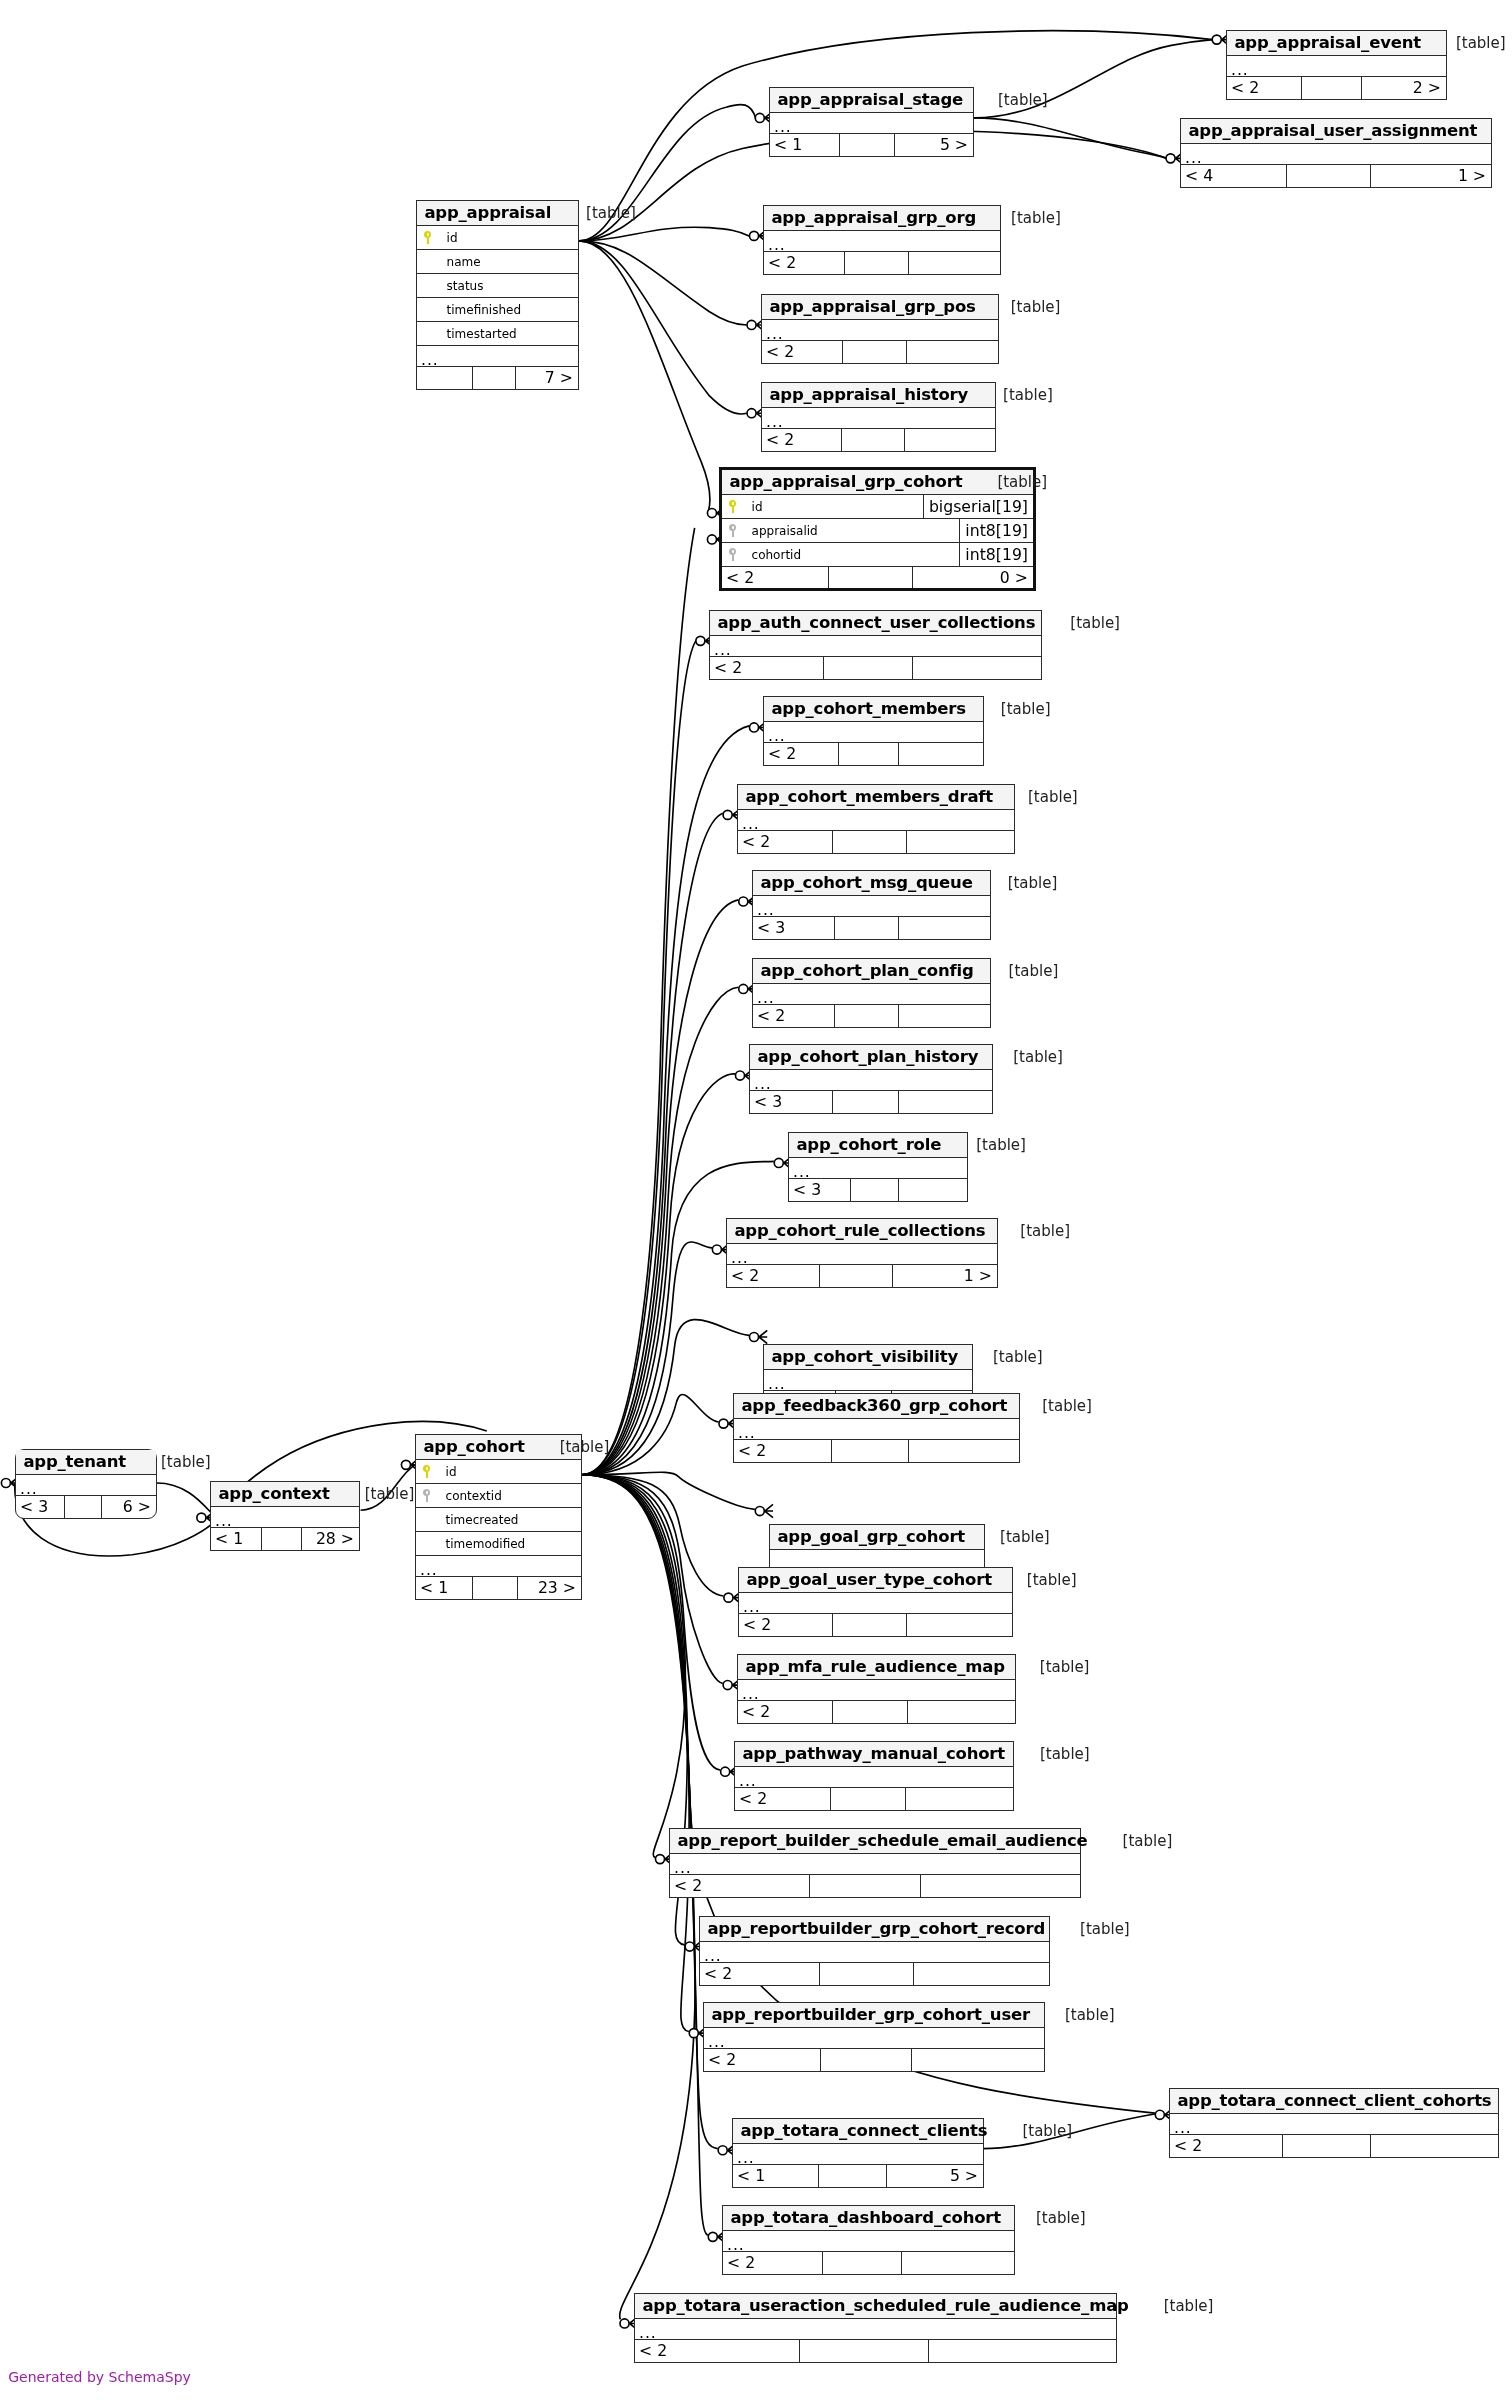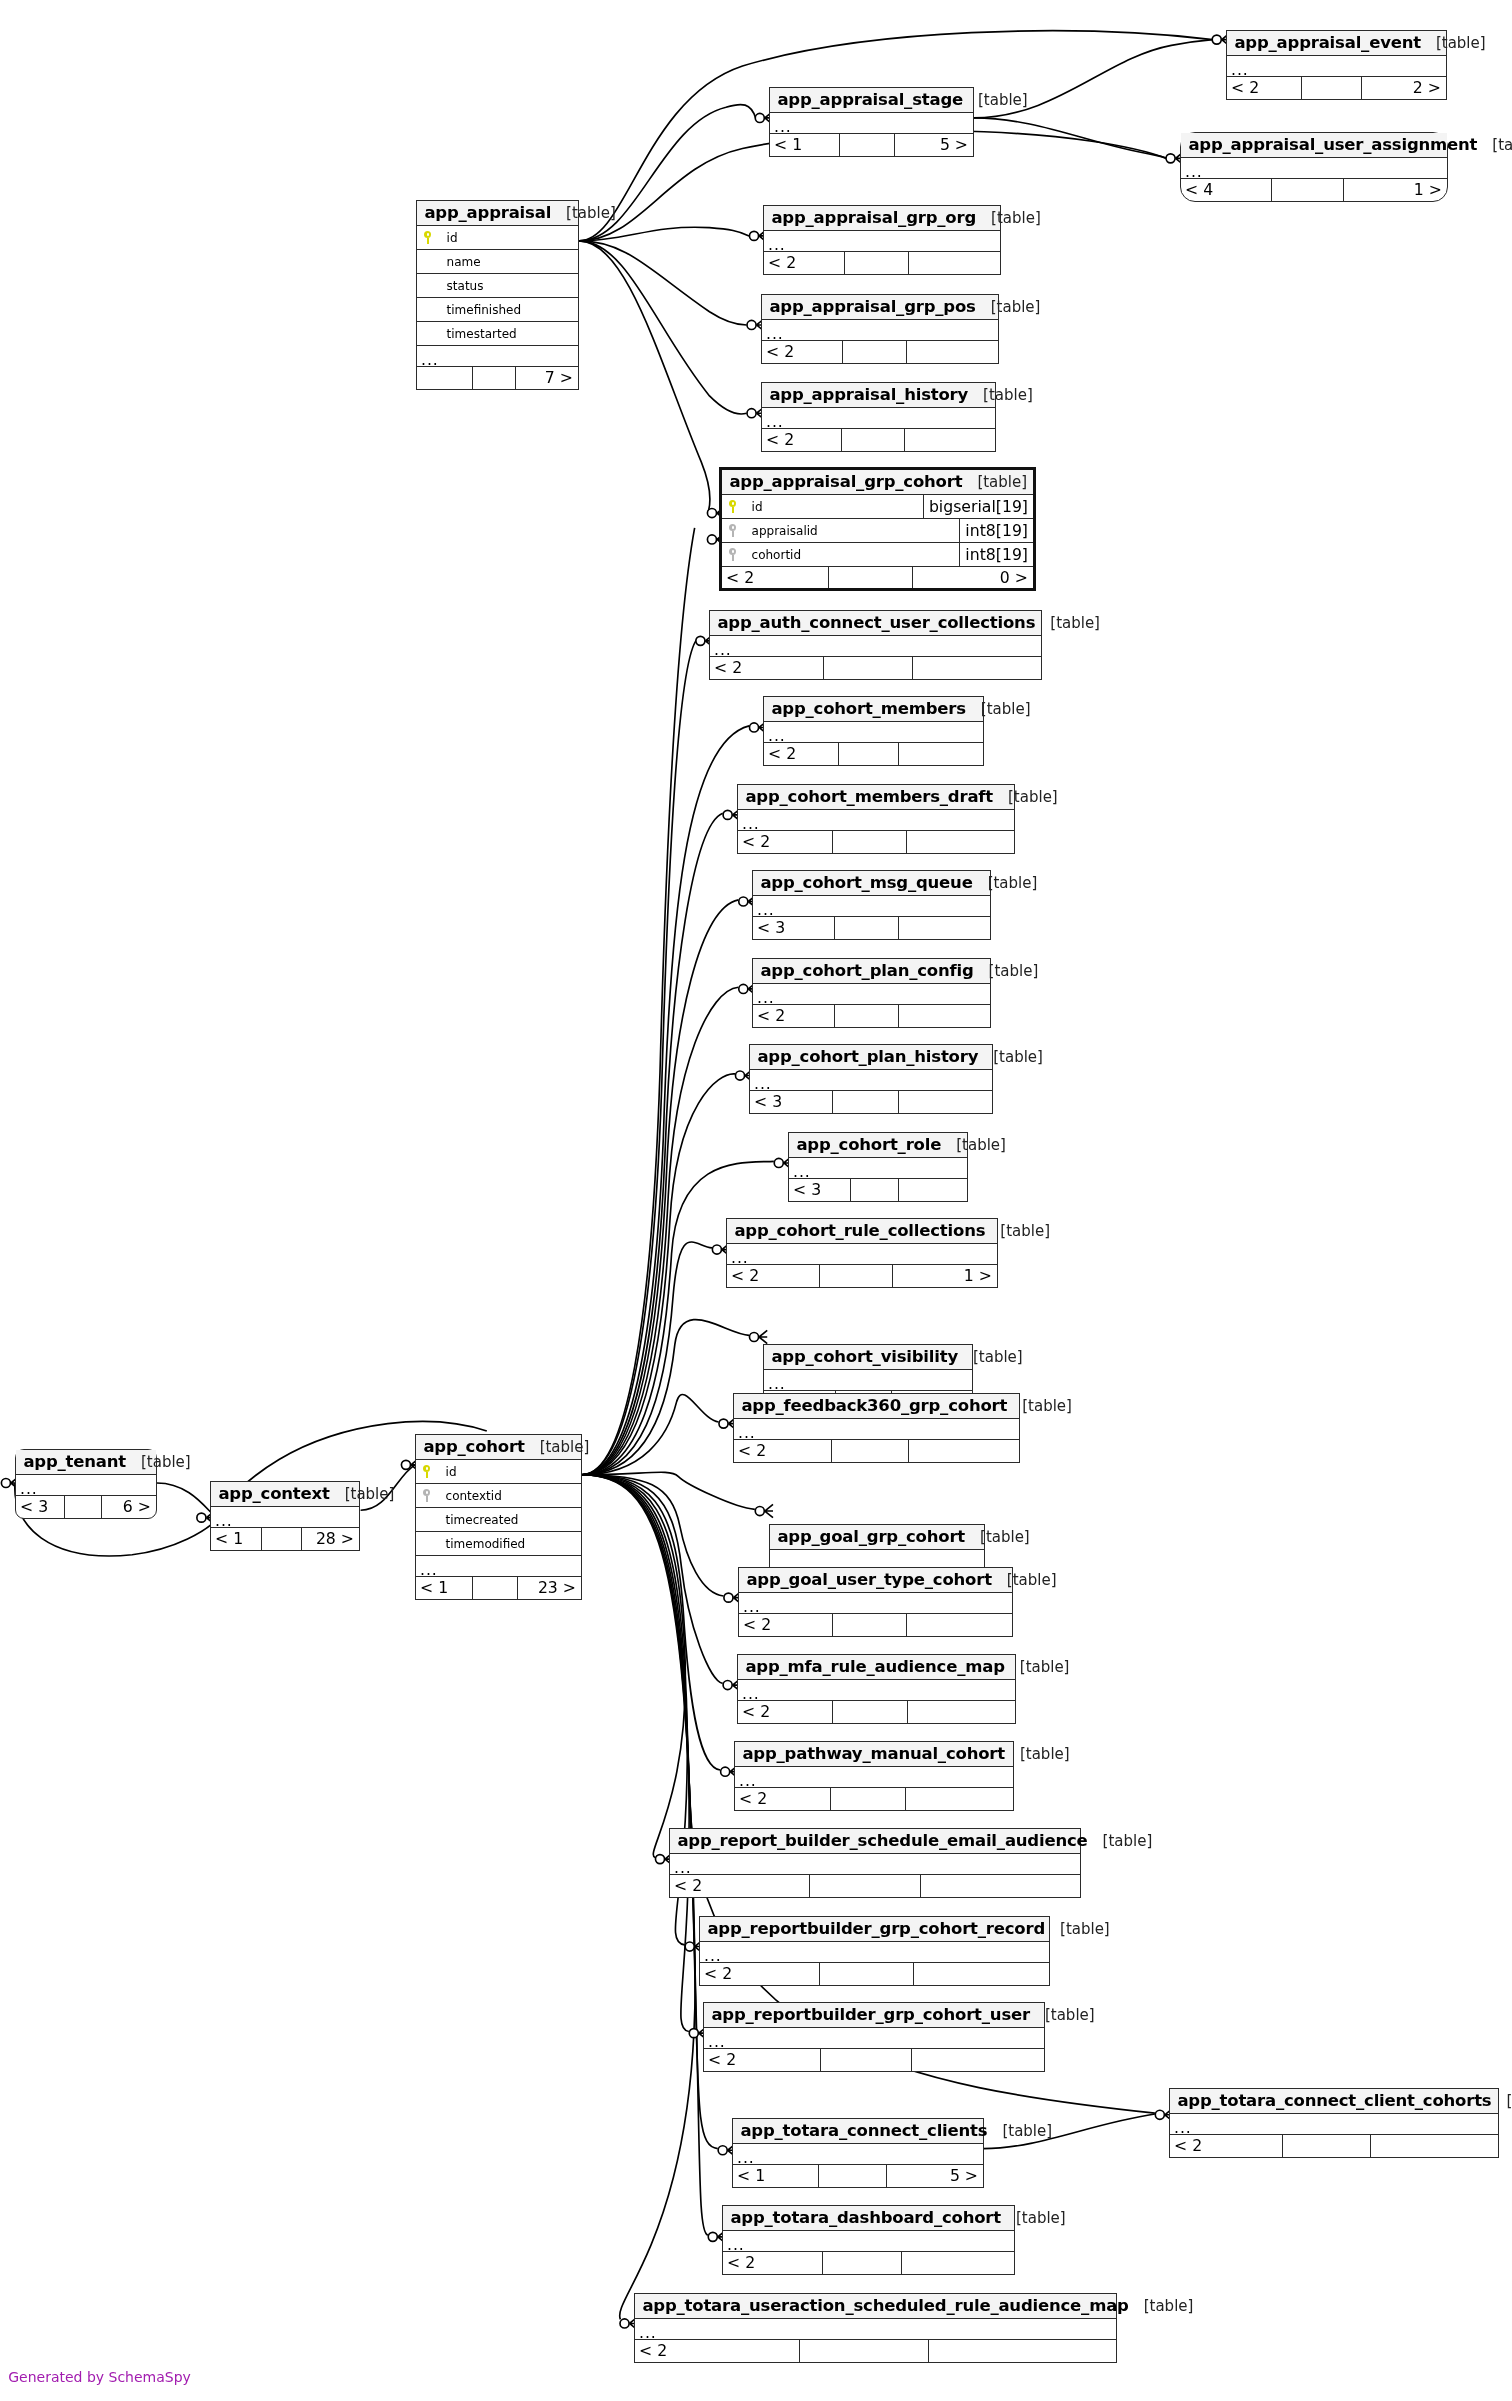--- a/index.html
+++ b/index.html
@@ -43,20 +43,21 @@
   .hdr {
     background: #f4f4f4;
     border-bottom: 1.6px solid #2b2b2b;
     display: flex;
     align-items: center;
     justify-content: space-between;
     padding: 0 7.4px;
     height: 25px;
     box-sizing: border-box;
     white-space: nowrap;
+    gap: 20px;
   }
   .hdr .tname {
     font-weight: bold;
     font-size: 16.5px;
     color: #000;
     letter-spacing: -0.2px;
   }
   .hdr .ttype {
     font-weight: normal;
     font-size: 15px;
@@ -289,21 +290,21 @@
         </div>
         <div class="ellipsis">
           <span>...</span>
         </div>
         <div class="foot">
           <div class="fl">&lt; 1</div>
           <div class="fc"></div>
           <div class="fr">5 &gt;</div>
         </div>
       </div>
-      <div class="tbl" style="left: 1180px; top: 132px; width: 268px; border-radius: 15px;">
+      <div class="tbl" style="left: 1180px; top: 118px; width: 312px;">
         <div class="hdr">
           <span class="tname">app_appraisal_user_assignment</span>
           <span class="ttype">[table]</span>
         </div>
         <div class="ellipsis">
           <span>...</span>
         </div>
         <div class="foot">
           <div class="fl">&lt; 4</div>
           <div class="fc"></div>

